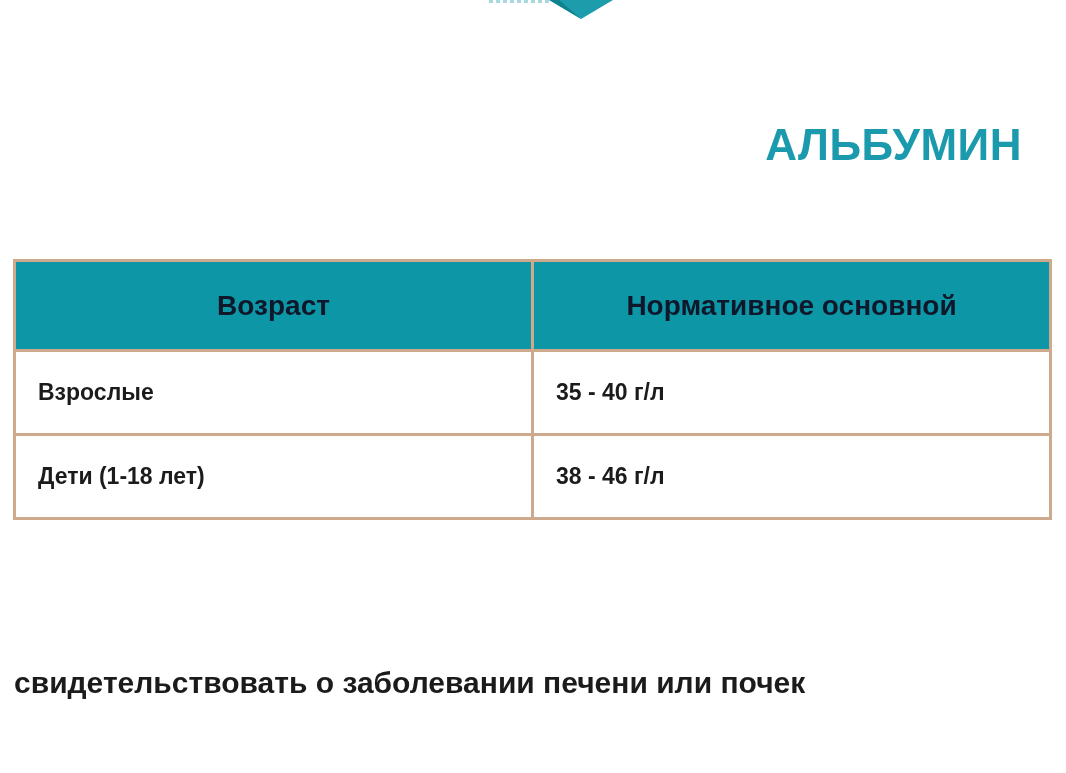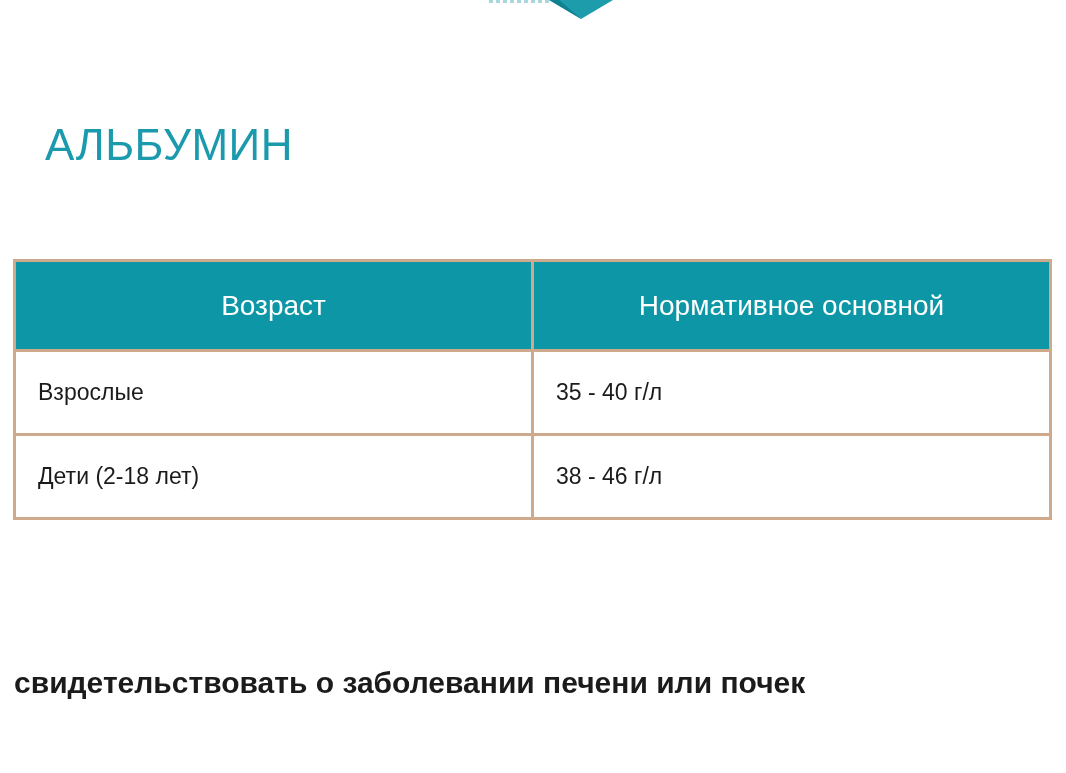--- a/index.html
+++ b/index.html
@@ -46,53 +46,53 @@
     width: 100%; height: 100%;
     background: var(--diamond-dark);
     clip-path: polygon(0 0, 16% 0, 50% 100%);
   }
 
   
   .title {
     position: absolute;
     left: 0; top: 120px;
     width: 1022px;
-    text-align: left;
+    text-align: right;
     font-size: 44px;
-    font-weight: normal;
+    font-weight: bold;
     letter-spacing: 0.5px;
     color: var(--title-teal);
     padding-left: 45px;
   }
 
   
   .ref-table {
     position: absolute;
     left: 13px; top: 259px;
     width: 1039px;
     border-collapse: collapse;
     table-layout: fixed;
   }
   .ref-table th, .ref-table td {
     border: 3px solid var(--border-tan);
   }
   .ref-table th {
     background: var(--accent-teal);
-    color: #ffffff;
+    color: #0f172a;
     font-size: 28px;
-    font-weight: normal;
+    font-weight: bold;
     height: 90px;
     text-align: center;
     vertical-align: middle;
   }
   .ref-table td {
     background: #ffffff;
     color: var(--text-dark);
     font-size: 23px;
-    font-weight: normal;
+    font-weight: bold;
     height: 84px;
     padding-left: 22px;
     text-align: left;
     vertical-align: middle;
   }
 
   
   .description {
     position: absolute;
     left: 14px; top: 663px;
@@ -122,21 +122,21 @@
         <th>Возраст</th>
         <th>Нормативное основной</th>
       </tr>
     </thead>
     <tbody>
       <tr>
         <td>Взрослые</td>
         <td>35 - 40 г/л</td>
       </tr>
       <tr>
-        <td>Дети (2-18 лет)</td>
+        <td>Дети (1-18 лет)</td>
         <td>38 - 46 г/л</td>
       </tr>
     </tbody>
   </table>
 
   <div class="description">
     <div>свидетельствовать о заболевании печени или почек</div>
   </div>
 
 </div>

